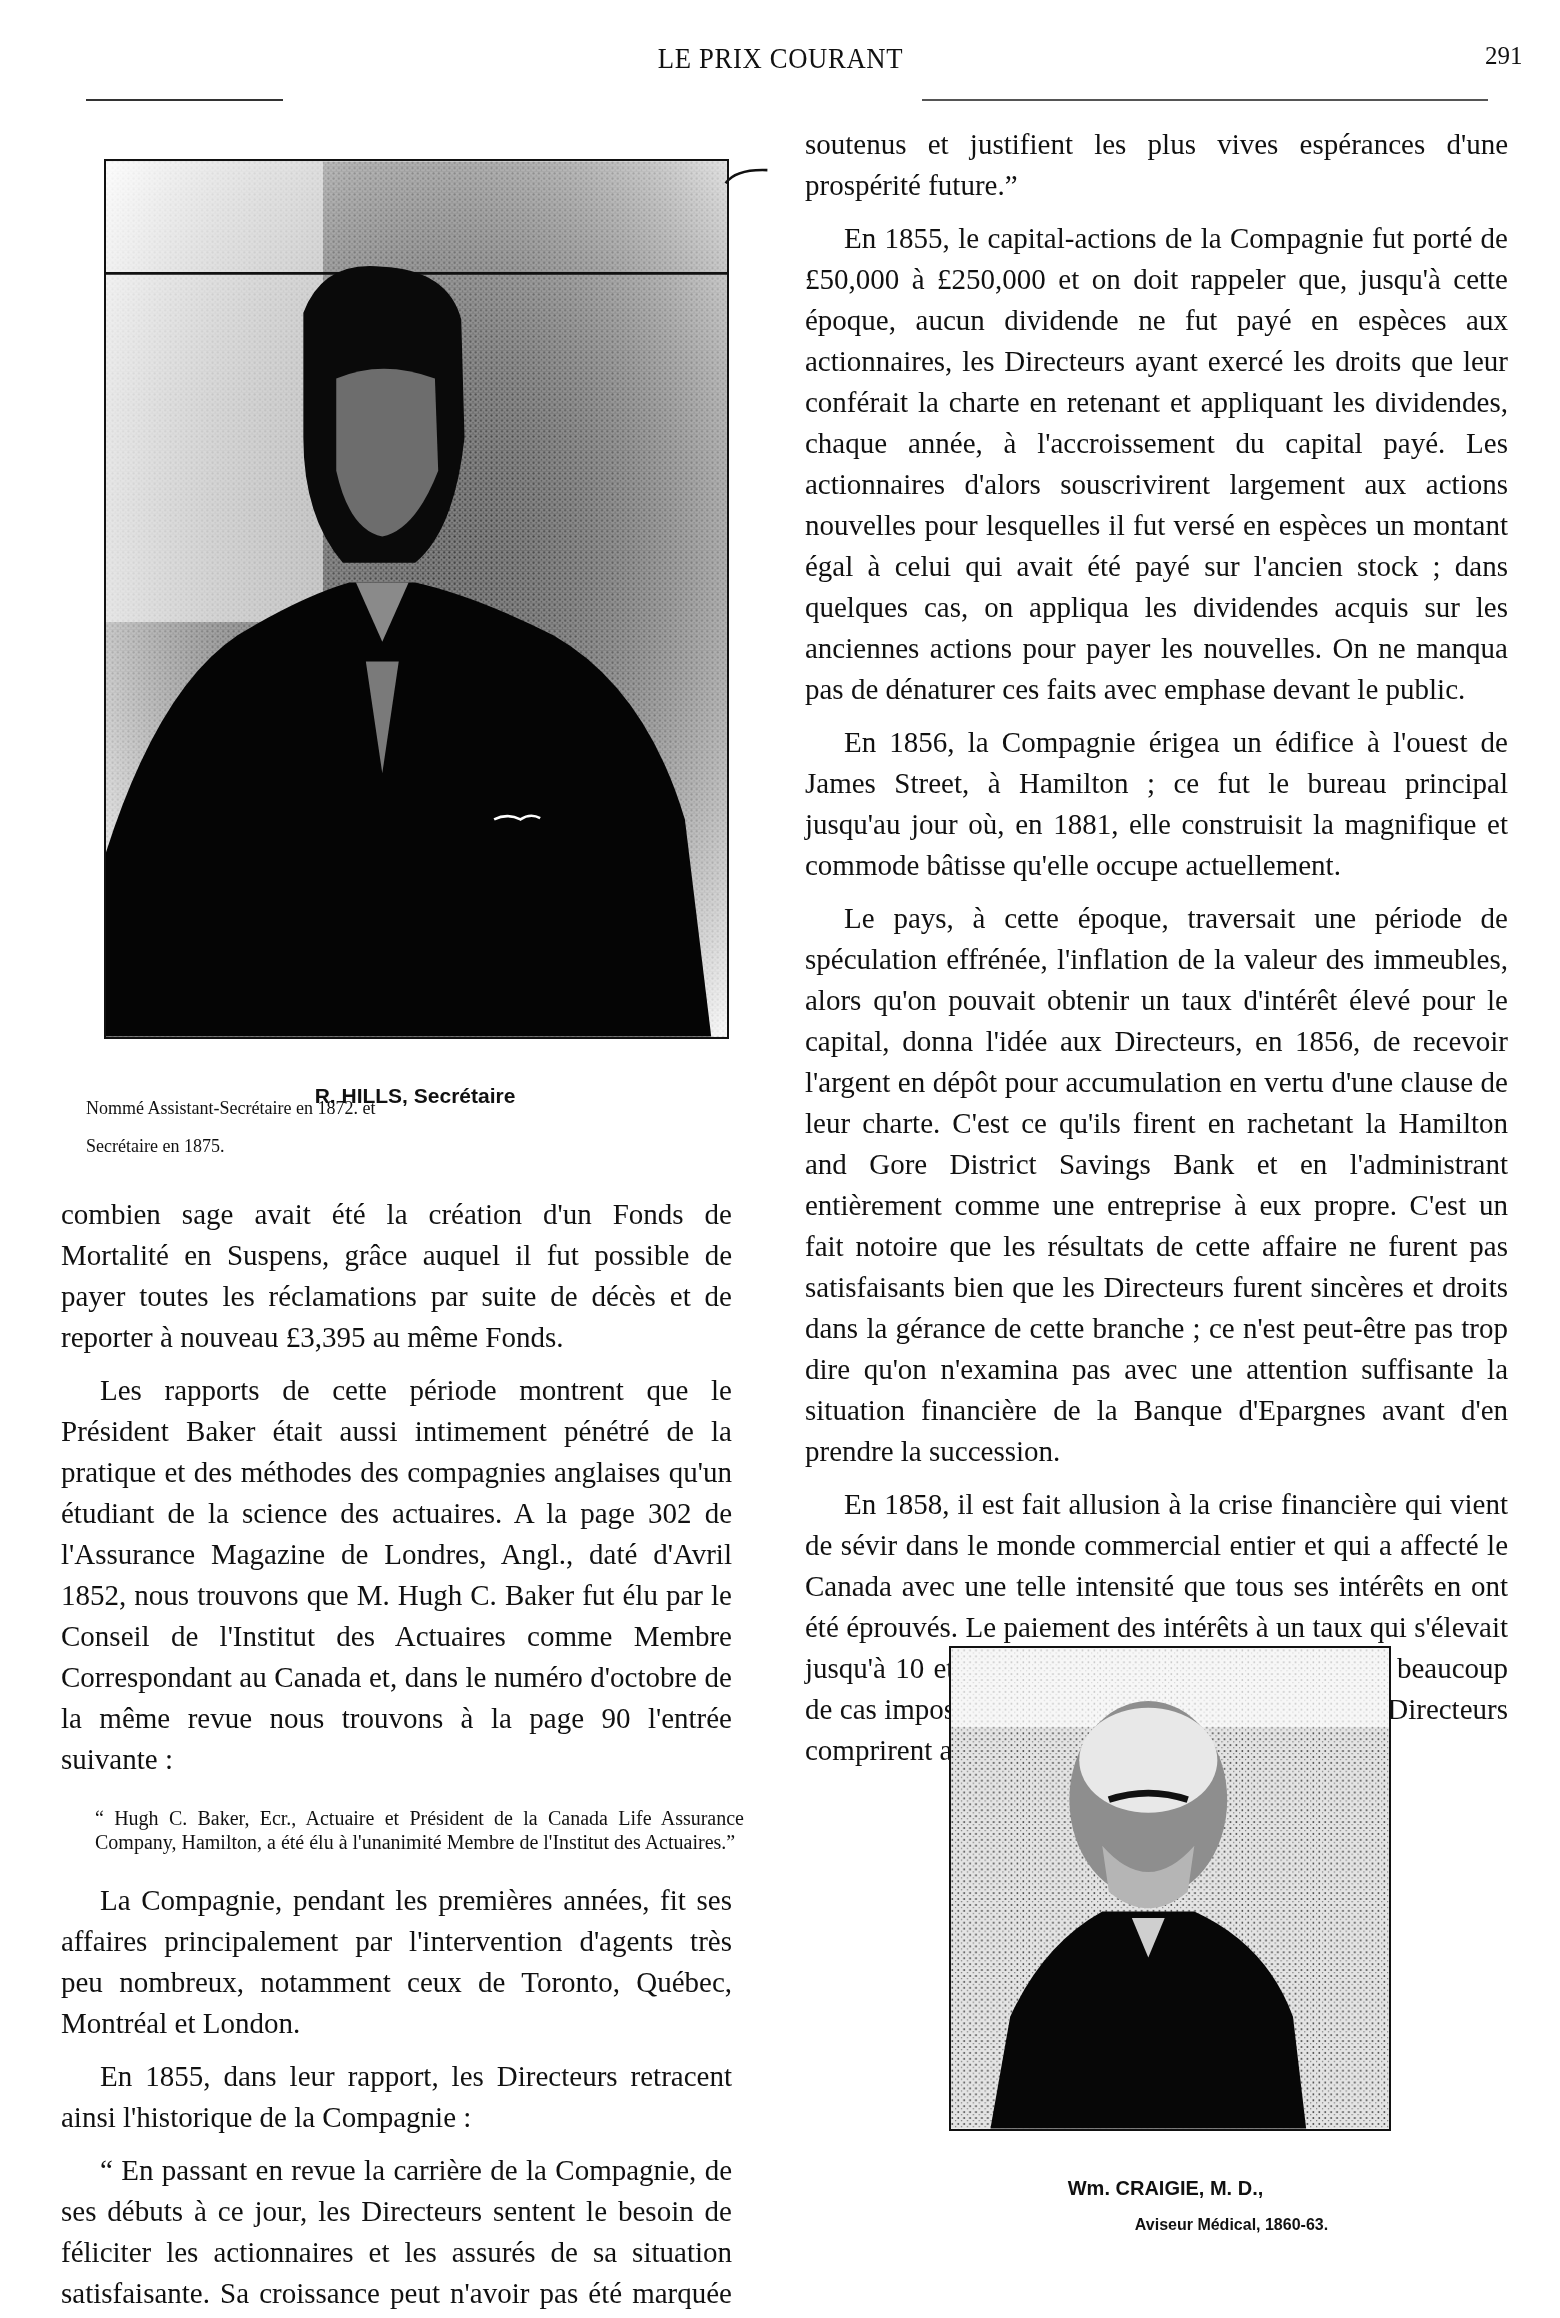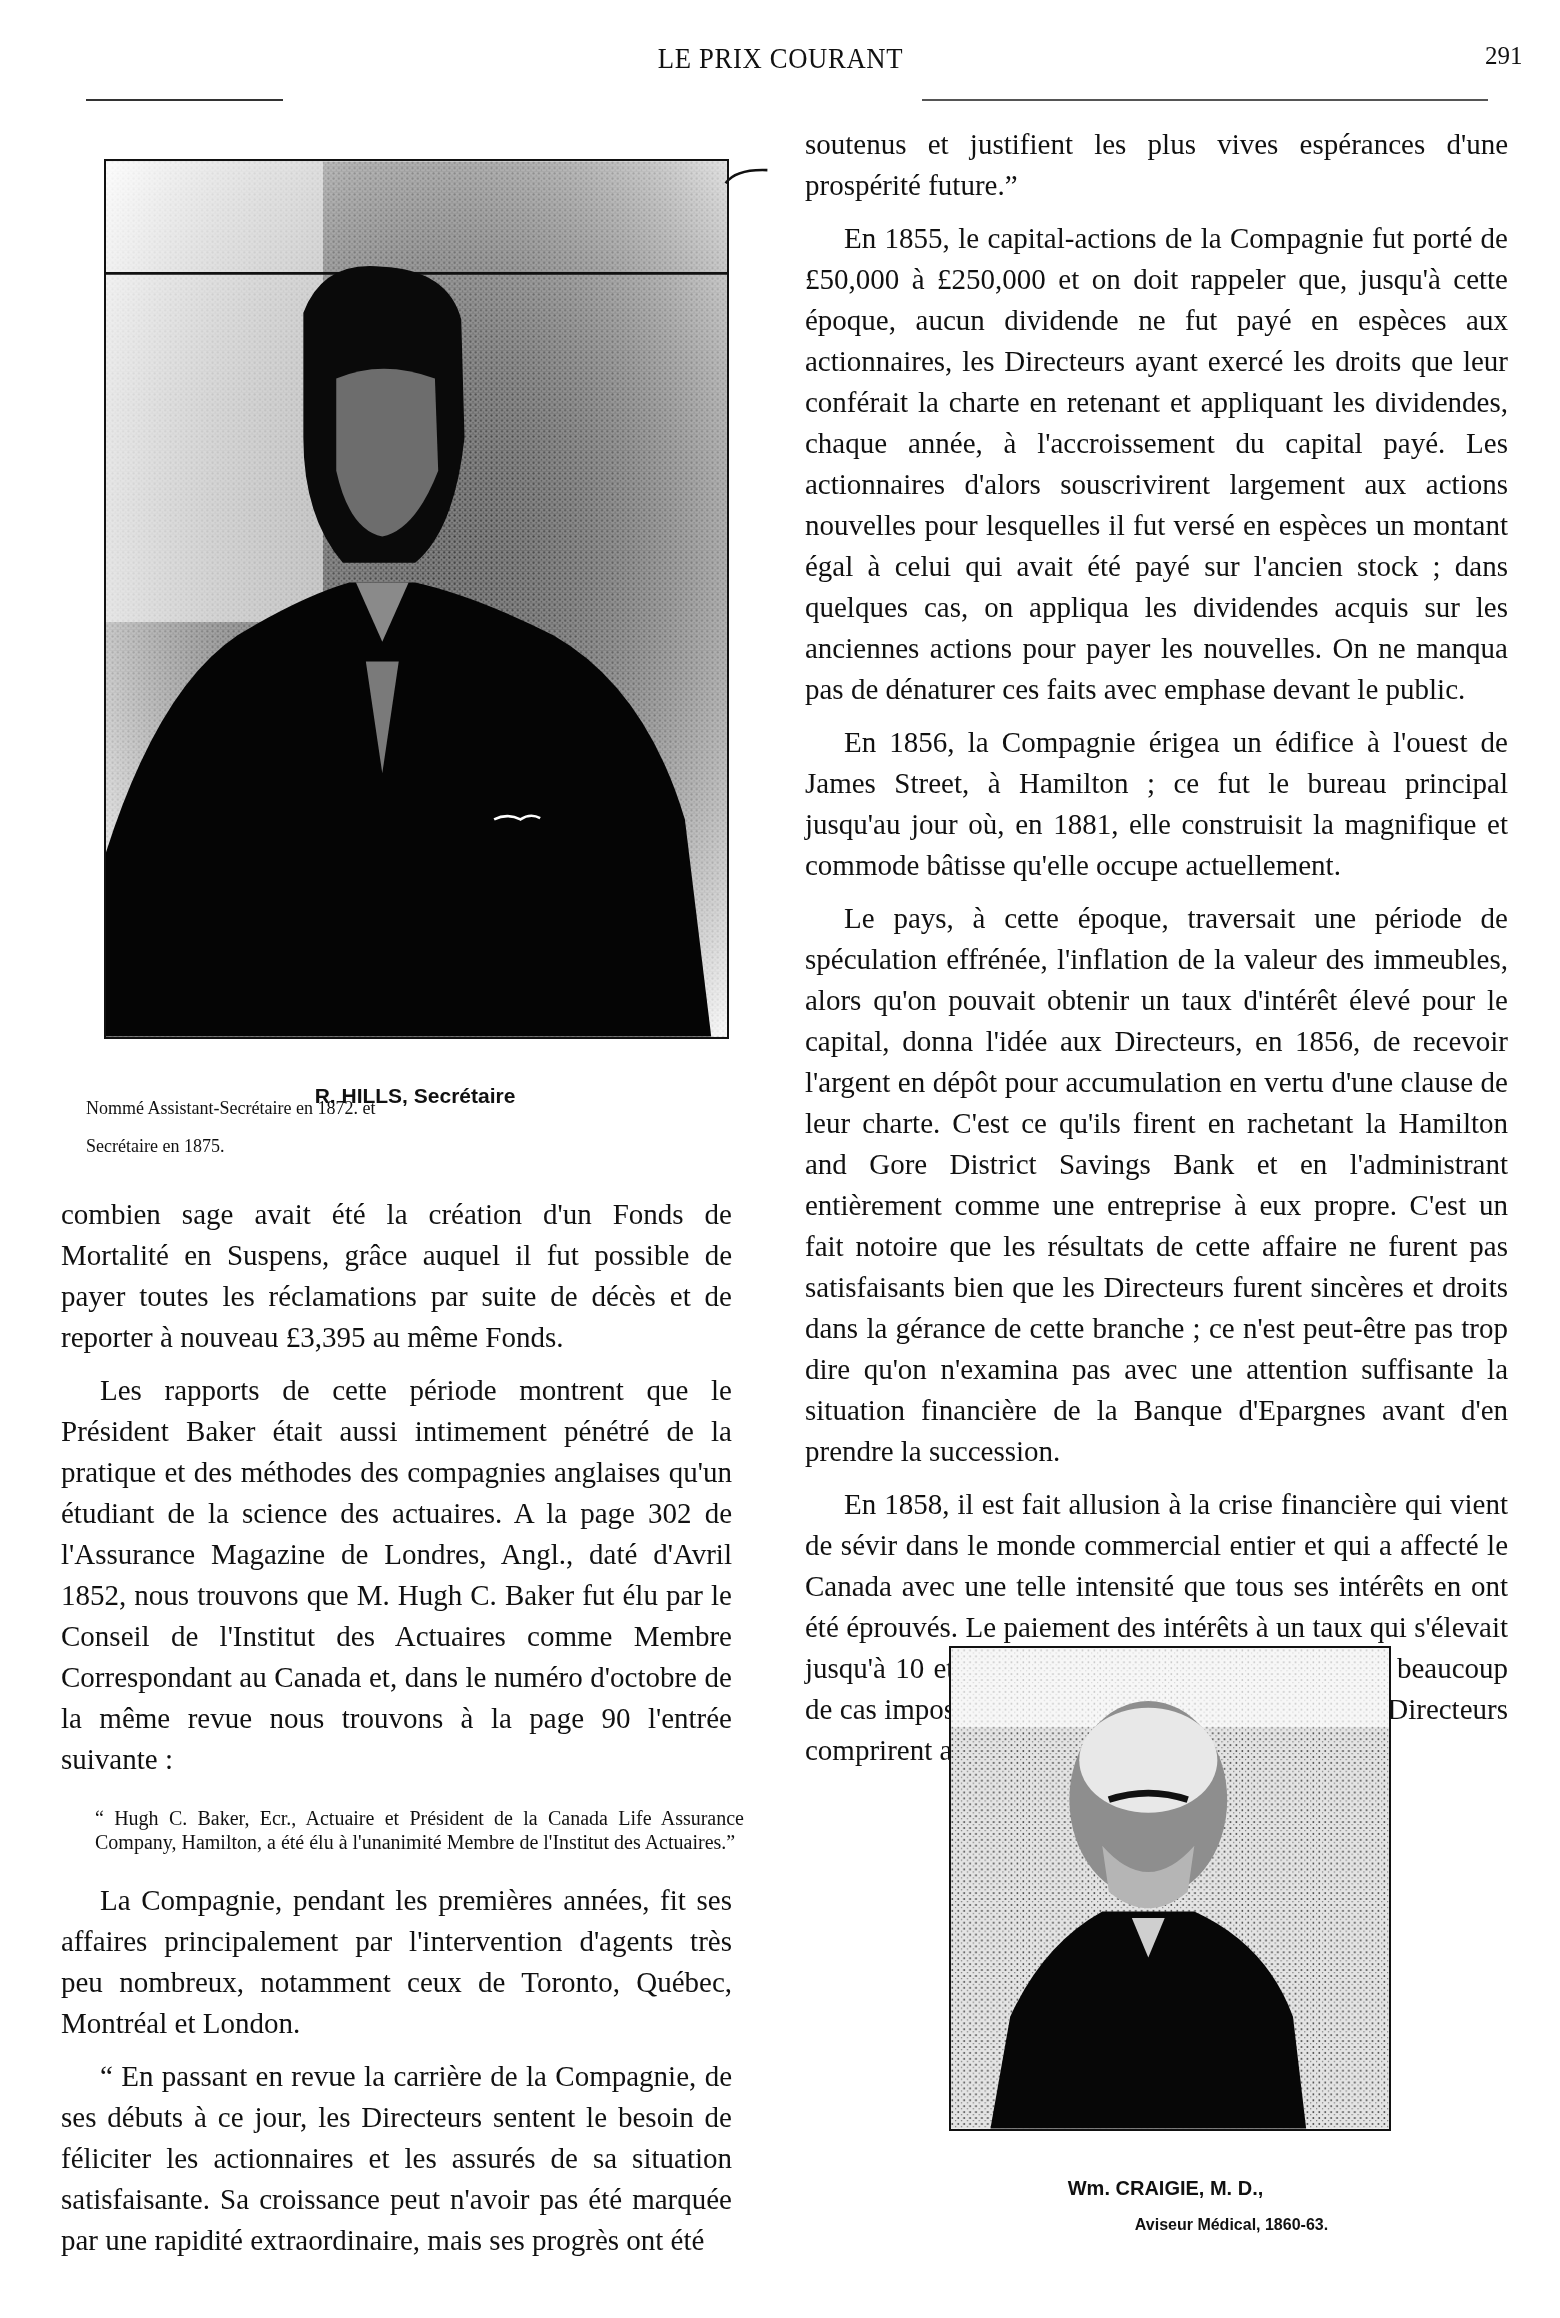--- a/index.html
+++ b/index.html
@@ -66,20 +66,21 @@
 
 <div class="caption-bold" style="left:86px; top:1060px; width:658px; font-size:21px;">R. HILLS, Secrétaire</div>
 <div class="caption-serif" style="left:86px; top:1093px; width:658px;">Nommé Assistant-Secrétaire en 1872. et</div>
 <div class="caption-serif" style="left:86px; top:1124px; width:658px;margin-top:7px;">Secrétaire en 1875.</div>
 
 <div class="col col-left-text">
   <p>combien sage avait été la création d'un Fonds de Mortalité en Suspens, grâce auquel il fut possible de payer toutes les réclamations par suite de décès et de reporter à nouveau £3,395 au même Fonds.</p>
   <p class="indent">Les rapports de cette période montrent que le Président Baker était aussi intimement pénétré de la pratique et des méthodes des compagnies anglaises qu'un étudiant de la science des actuaires. A la page 302 de l'Assurance Magazine de Londres, Angl., daté d'Avril 1852, nous trouvons que M. Hugh C. Baker fut élu par le Conseil de l'Institut des Actuaires comme Membre Correspondant au Canada et, dans le numéro d'octobre de la même revue nous trouvons à la page 90 l'entrée suivante :</p>
   <p class="quote">“ Hugh C. Baker, Ecr., Actuaire et Président de la Canada Life Assurance Company, Hamilton, a été élu à l'unanimité Membre de l'Institut des Actuaires.”</p>
   <p class="indent">La Compagnie, pendant les premières années, fit ses affaires principalement par l'intervention d'agents très peu nombreux, notamment ceux de Toronto, Québec, Montréal et London.</p>
+  <p class="indent">En 1855, dans leur rapport, les Directeurs retracent ainsi l'historique de la Compagnie :</p>
   <p class="indent">“ En passant en revue la carrière de la Compagnie, de ses débuts à ce jour, les Directeurs sentent le besoin de féliciter les actionnaires et les assurés de sa situation satisfaisante. Sa croissance peut n'avoir pas été marquée par une rapidité extraordinaire, mais ses progrès ont été</p>
 </div>
 
 <div class="col col-right">
   <p>soutenus et justifient les plus vives espérances d'une prospérité future.”</p>
   <p class="indent">En 1855, le capital-actions de la Compagnie fut porté de £50,000 à £250,000 et on doit rappeler que, jusqu'à cette époque, aucun dividende ne fut payé en espèces aux actionnaires, les Directeurs ayant exercé les droits que leur conférait la charte en retenant et appliquant les dividendes, chaque année, à l'accroissement du capital payé. Les actionnaires d'alors souscrivirent largement aux actions nouvelles pour lesquelles il fut versé en espèces un montant égal à celui qui avait été payé sur l'ancien stock ; dans quelques cas, on appliqua les dividendes acquis sur les anciennes actions pour payer les nouvelles. On ne manqua pas de dénaturer ces faits avec emphase devant le public.</p>
   <p class="indent">En 1856, la Compagnie érigea un édifice à l'ouest de James Street, à Hamilton ; ce fut le bureau principal jusqu'au jour où, en 1881, elle construisit la magnifique et commode bâtisse qu'elle occupe actuellement.</p>
   <p class="indent">Le pays, à cette époque, traversait une période de spéculation effrénée, l'inflation de la valeur des immeubles, alors qu'on pouvait obtenir un taux d'intérêt élevé pour le capital, donna l'idée aux Directeurs, en 1856, de recevoir l'argent en dépôt pour accumulation en vertu d'une clause de leur charte. C'est ce qu'ils firent en rachetant la Hamilton and Gore District Savings Bank et en l'administrant entièrement comme une entreprise à eux propre. C'est un fait notoire que les résultats de cette affaire ne furent pas satisfaisants bien que les Directeurs furent sincères et droits dans la gérance de cette branche ; ce n'est peut-être pas trop dire qu'on n'examina pas avec une attention suffisante la situation financière de la Banque d'Epargnes avant d'en prendre la succession.</p>
   <p class="indent">En 1858, il est fait allusion à la crise financière qui vient de sévir dans le monde commercial entier et qui a affecté le Canada avec une telle intensité que tous ses intérêts en ont été éprouvés. Le paiement des intérêts à un taux qui s'élevait jusqu'à 10 et 12 pour cent devenait difficile et en beaucoup de cas impossible pour les gens hypothéqués ; les Directeurs comprirent alors qu'on</p>
 </div>

